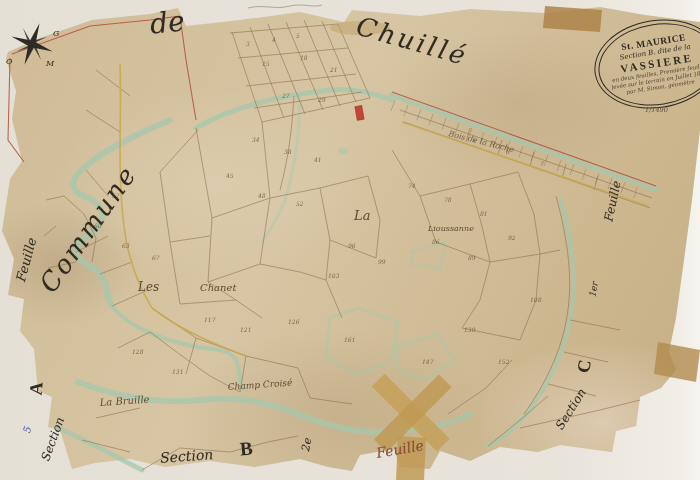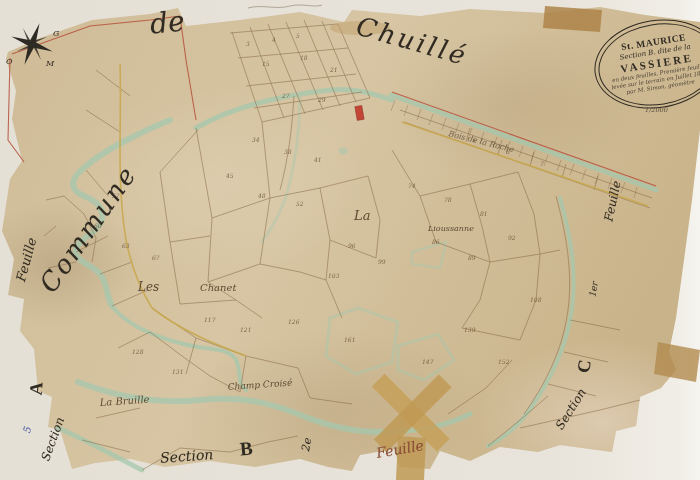--- a/index.html
+++ b/index.html
@@ -184,14 +184,14 @@
   <span class="lbl caps" style="left:578px;top:356px;font-size:18px;transform:rotate(-80deg);">C</span>
 
   <div class="cartouche">
     <div class="c-title">St. MAURICE</div>
     <div class="c-sub">Section B. dite de la</div>
     <div class="c-name">VASSIERE</div>
     <div class="c-note">en deux feuilles, Première feuille</div>
     <div class="c-note">levée sur le terrain en Juillet 1839</div>
     <div class="c-note">par M. Simon, géomètre</div>
   </div>
-  <span class="c-scale">1/2000</span>
+  <span class="c-scale">1/1490</span>
 </div>
 
 </body></html>

